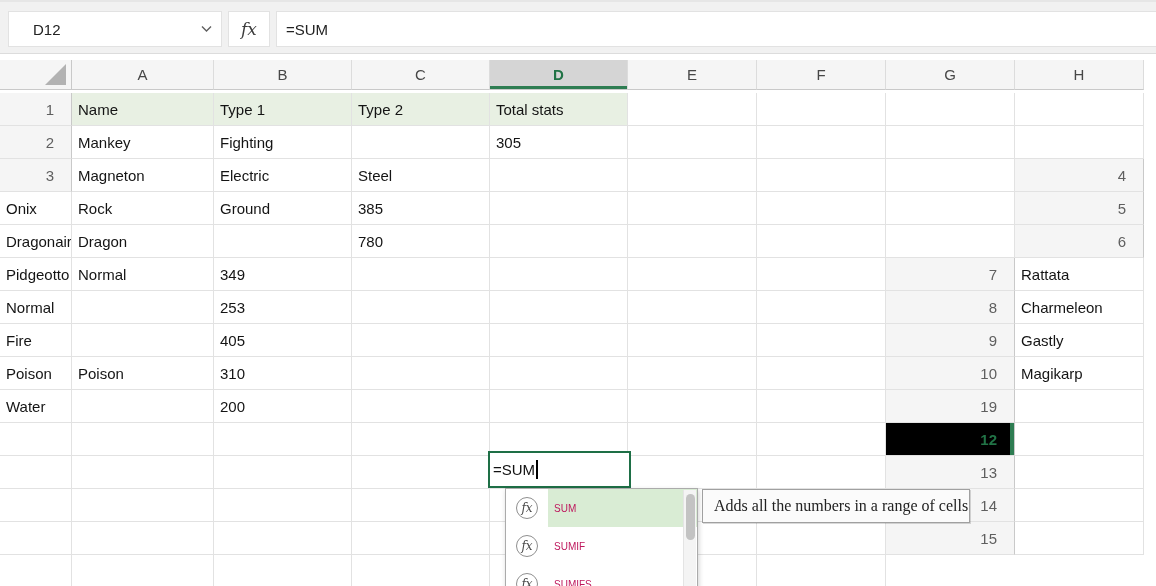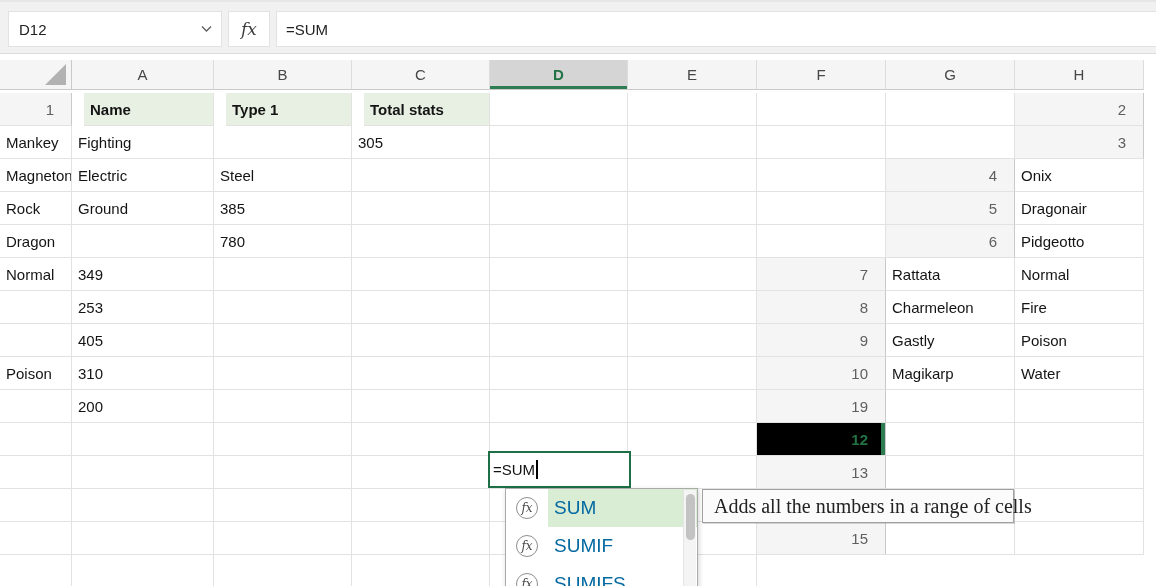--- a/index.html
+++ b/index.html
@@ -5,21 +5,21 @@
   * { margin:0; padding:0; box-sizing:border-box; }
   html,body { width:1156px; height:586px; overflow:hidden; background:#fff;
     font-family:"Liberation Sans", sans-serif; }
   body { position:relative; }
 
   
   .topbar { position:absolute; left:0; top:0; width:1156px; height:54px;
     background:var(--topbar_bg); border-top:2px solid #e6e6e6; border-bottom:1px solid #dcdcdc; }
   .fbox { position:absolute; top:9px; height:36px; background:#fff; border:1px solid #e2e2e2;
     display:flex; align-items:center; font-size:15px; color:#222; }
-  .namebox { left:8px; width:214px; padding-left:10px; justify-content:space-between; }
+  .namebox { left:8px; width:214px; padding-left:24px; justify-content:space-between; }
   .namebox .chev { margin-right:9px; display:flex; align-items:center; }
   .fxbox { left:228px; width:42px; justify-content:center; }
   .fxglyph { font-family:"DejaVu Serif", serif; font-style:italic; font-size:17px; color:#3c3c3c; }
   .formula { left:276px; width:880px; padding-left:9px; border-right:none; }
 
   
   .sheet { position:absolute; left:0; top:60px; width:1144px;
     display:grid;
     grid-template-columns:72px 142px 138px 138px 138px 129px 129px 129px 129px;
     grid-auto-rows:33px; }
@@ -33,49 +33,49 @@
   .colhead.sel { background:var(--selected_header_bg); color:var(--accent); font-weight:bold;
     box-shadow:inset 0 -3px 0 var(--selection_green); }
   .rowhead { background:var(--header_band_bg); border-bottom:1px solid var(--gridline);
     border-right:1px solid #c9c9c9; display:flex; align-items:center; justify-content:flex-end;
     padding-right:17px; font-size:15px; color:#5f5f5f; }
   .rowhead.sel { background:#000000; color:var(--accent); font-weight:bold;
     box-shadow:inset -4px 0 0 var(--selection_green); }
   .cell { background:#fff; border-bottom:1px solid var(--gridline);
     border-right:1px solid var(--gridline); display:flex; align-items:center;
     padding-left:6px; font-size:15px; color:#141414; white-space:nowrap; overflow:hidden; }
-  .cell.hdrfill { background:var(--header_fill); font-weight:bold;margin-left:12px; }
+  .cell.hdrfill { background:var(--header_fill); font-weight:normal; }
 
   
   .active-cell { position:absolute; left:488px; top:451px; width:143px; height:37px;
     background:#fff; border:2px solid #1e6f46; display:flex; align-items:center;
     padding-left:3px; font-size:15px; color:#111; }
   .cursor { display:inline-block; width:2px; height:19px; background:#000; margin-left:1px; }
 
   
   .dropdown { position:absolute; left:505px; top:488px; width:193px; height:120px;
     background:#fff; border:1px solid #ababab; box-shadow:1px 2px 5px rgba(0,0,0,.18);
     overflow:hidden; }
   .ac-item { display:flex; align-items:stretch; height:38px; }
   .ac-icon { width:42px; display:flex; align-items:center; justify-content:center; background:#fff; }
   .ac-icon .ring { width:22px; height:22px; border:1px solid #8f8f8f; border-radius:50%;
     display:flex; align-items:center; justify-content:center; }
   .fxg { font-family:"DejaVu Serif", serif; font-style:italic; font-size:12px; color:#4a4a4a; }
-  .ac-label { flex:1; display:flex; align-items:center; font-size:19px; color:#0369a1; padding-left:6px; }
+  .ac-label { flex:1; display:flex; align-items:center; font-size:10px; color:#be185d; padding-left:6px; }
   .ac-item.sel .ac-label { background:var(--highlight); }
   .ac-scroll { position:absolute; right:1px; top:1px; bottom:1px; width:13px; background:#f4f4f4;
     border-left:1px solid #e4e4e4; }
   .ac-scroll .thumb { position:absolute; left:2px; top:4px; width:9px; height:46px;
     background:#c3c3c3; border-radius:5px; }
 
   
-  .tooltip { position:absolute; left:702px; top:489px; width:312px; height:34px;
+  .tooltip { position:absolute; left:702px; top:489px; width:268px; height:34px;
     background:#fbfbfb; border:1px solid #a0a0a0; box-shadow:1px 1px 0 rgba(0,0,0,.15);
     display:flex; align-items:center; padding-left:11px;
-    font-family:"Liberation Serif", serif; font-size:20px; color:#222; white-space:nowrap; }
+    font-family:"Liberation Serif", serif; font-size:16px; color:#222; white-space:nowrap; }
 </style>
 </head>
 <body>
 
 <div class="topbar">
   <div class="fbox namebox">
     <span>D12</span>
     <span class="chev">
       <svg width="11" height="8" viewBox="0 0 11 8">
           <polyline points="1,1.5 5.5,6 10,1.5" fill="none" stroke="#5f5f5f" stroke-width="1.4"></polyline>
@@ -100,20 +100,21 @@
     <div class="colhead">B</div>
     <div class="colhead">C</div>
     <div class="colhead sel">D</div>
     <div class="colhead">E</div>
     <div class="colhead">F</div>
     <div class="colhead">G</div>
     <div class="colhead">H</div>
     <div class="rowhead">1</div>
     <div class="cell hdrfill">Name</div>
     <div class="cell hdrfill">Type 1</div>
+    <div class="cell hdrfill">Type 2</div>
     <div class="cell hdrfill">Total stats</div>
     <div class="cell"></div>
     <div class="cell"></div>
     <div class="cell"></div>
     <div class="cell"></div>
     <div class="rowhead">2</div>
     <div class="cell">Mankey</div>
     <div class="cell">Fighting</div>
     <div class="cell"></div>
     <div class="cell">305</div>

